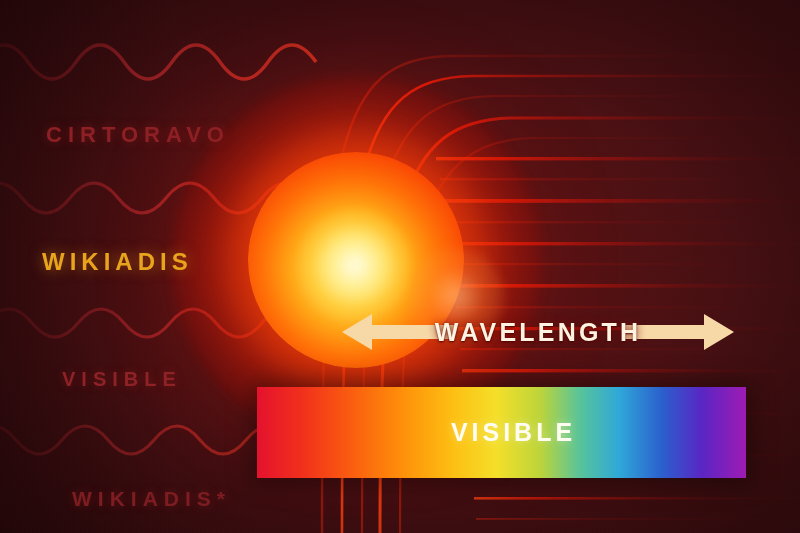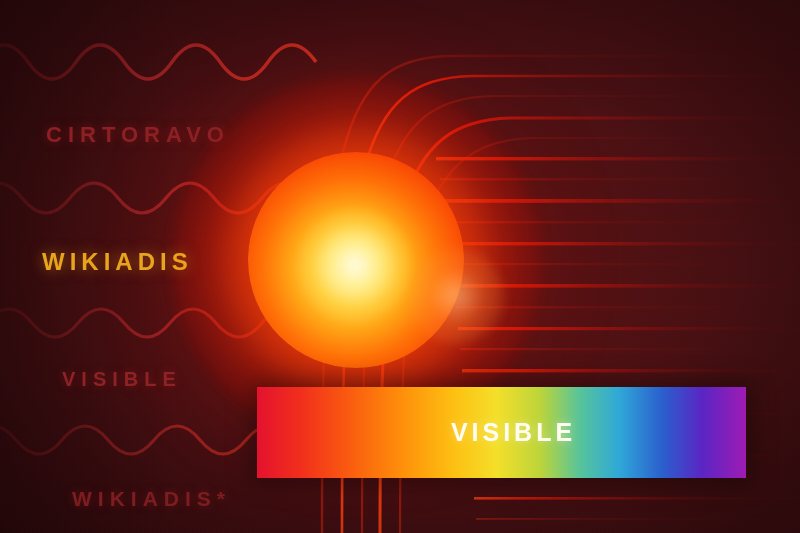--- a/index.html
+++ b/index.html
@@ -226,18 +226,29 @@
   <div class="sun-core"></div>
   <div class="flare"></div>
 
   <div class="bg-vig"></div>
 
   <div class="band band-cirtoravo">CIRTORAVO</div>
   <div class="band band-infrared">WIKIADIS</div>
   <div class="band band-visible">VISIBLE</div>
   <div class="band band-wikiadis">WIKIADIS*</div>
 
+  <div class="wl-row">
+    <svg viewBox="0 0 404 52" aria-hidden="true">
+      <g fill="#f7d9a8">
+        <path d="M6,26 L36,8 L36,19 L118,19 L118,33 L36,33 L36,44 Z"></path>
+      </g>
+      <g fill="#f7d9a8">
+        <path d="M398,26 L368,8 L368,19 L286,19 L286,33 L368,33 L368,44 Z"></path>
+      </g>
+    </svg>
+    <div class="wl-label">WAVELENGTH</div>
+  </div>
 
   <div class="spectrum">
     <div class="spectrum-label">VISIBLE</div>
   </div>
 
 </div>
 
 </body></html>

